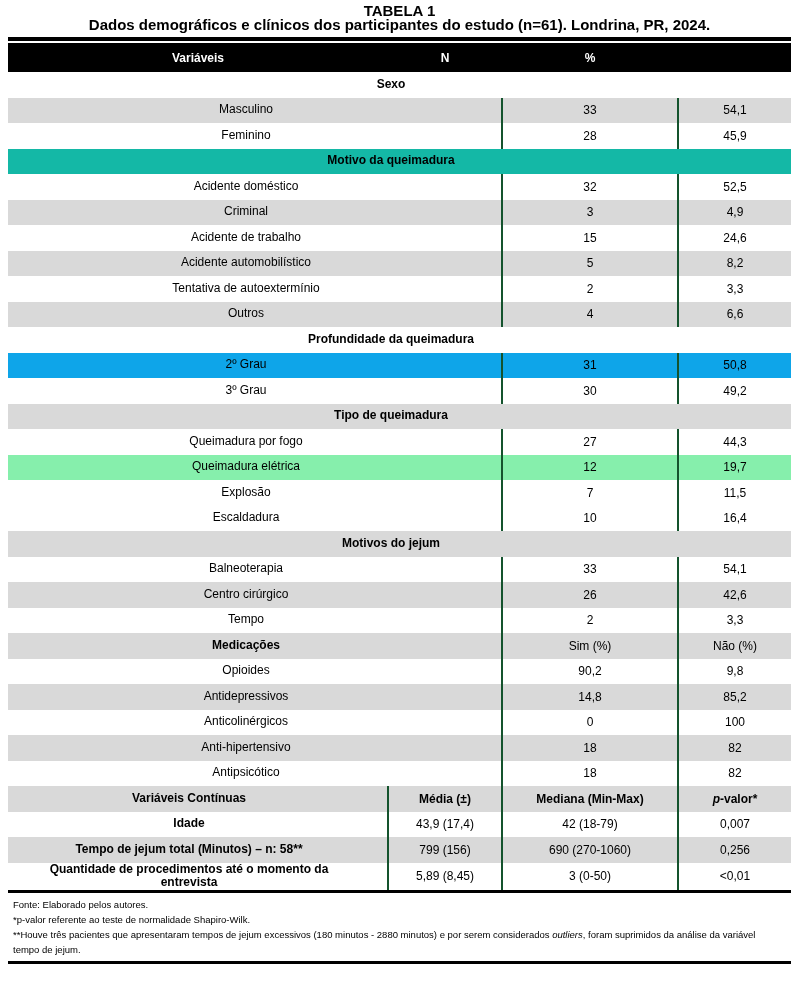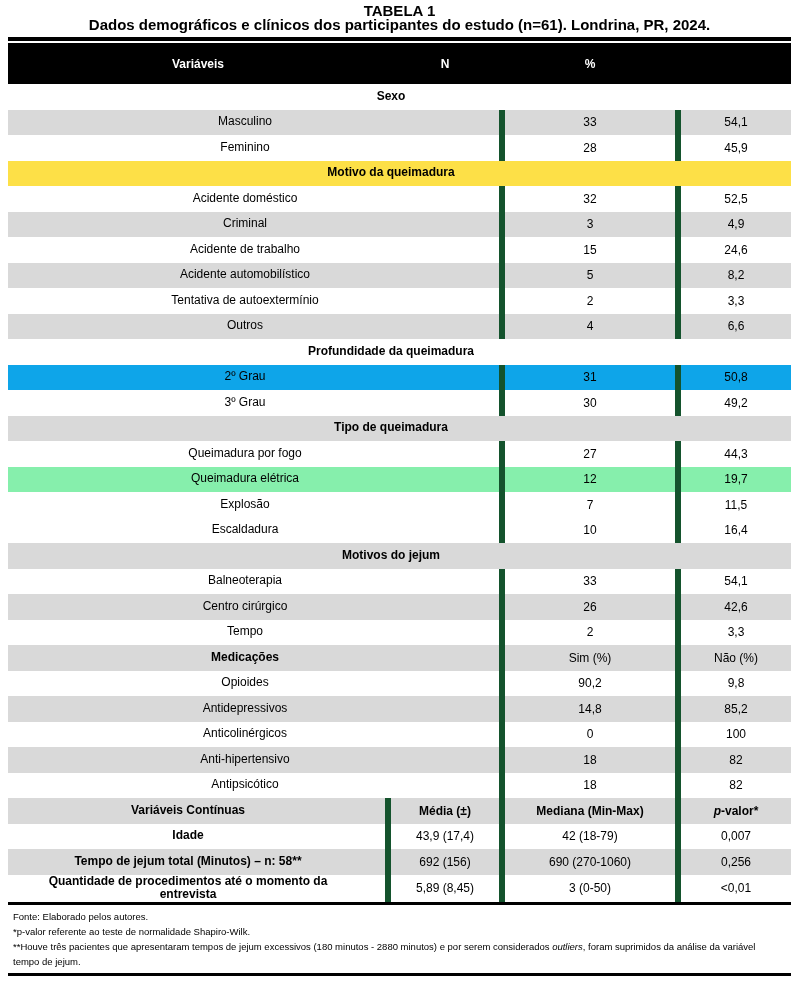--- a/index.html
+++ b/index.html
@@ -9,27 +9,27 @@
   }
   .page { padding-top:4px; }
   .title, .subtitle {
     text-align:center; font-weight:bold; font-size:15px; line-height:14px;
   }
   .tablewrap { margin:5px 8px 0 8px; }
   .rule-top { height:4px; background:#000; margin-bottom:2px; }
   table { border-collapse:collapse; table-layout:fixed; width:783px; }
   thead th {
     background:#000; color:#fff; font-size:12px; font-weight:bold;
-    height:41px; padding:0; text-align:center; border:0;
+    height:29px; padding:0; text-align:center; border:0;
   }
   tbody td {
     box-sizing:border-box; height:25.5px; font-size:12px;
     padding-top:0; padding-bottom:0; vertical-align:middle;
   }
-  tbody td + td { border-left:6px solid #14532d; }
+  tbody td + td { border-left:2px solid #14532d; }
   td.lbl { text-align:center; padding-left:13px; padding-right:30px; line-height:1.15; }
   td.val { text-align:center; }
   .bold { font-weight:bold; }
   .rule-bottom { height:2.5px; background:#000; }
   .footnotes { padding:4px 10px 0 5px; font-size:9.5px; line-height:15px; }
   .footnotes p { margin:0; }
   .rule-footer { height:3.5px; background:#000; margin-top:4px; }
 </style>
 </head>
 <body>
@@ -63,21 +63,21 @@
           <tr style="background: rgb(217, 217, 217);">
             <td class="lbl" colspan="2">Masculino</td>
             <td class="val">33</td>
             <td class="val">54,1</td>
           </tr>
           <tr>
             <td class="lbl" colspan="2">Feminino</td>
             <td class="val">28</td>
             <td class="val">45,9</td>
           </tr>
-          <tr style="background: #fde047;">
+          <tr style="background: #14b8a6;">
             <td class="lbl bold" colspan="4">Motivo da queimadura</td>
           </tr>
           <tr>
             <td class="lbl" colspan="2">Acidente doméstico</td>
             <td class="val">32</td>
             <td class="val">52,5</td>
           </tr>
           <tr style="background: rgb(217, 217, 217);">
             <td class="lbl" colspan="2">Criminal</td>
             <td class="val">3</td>
@@ -194,21 +194,21 @@
             <td class="val bold"><span style="font-style: italic;">p</span><span>-valor*</span></td>
           </tr>
           <tr>
             <td class="lbl bold">Idade</td>
             <td class="val">43,9 (17,4)</td>
             <td class="val">42 (18-79)</td>
             <td class="val">0,007</td>
           </tr>
           <tr style="background: rgb(217, 217, 217);">
             <td class="lbl bold">Tempo de jejum total (Minutos) – n: 58**</td>
-            <td class="val">692 (156)</td>
+            <td class="val">799 (156)</td>
             <td class="val">690 (270-1060)</td>
             <td class="val">0,256</td>
           </tr>
           <tr>
             <td class="lbl bold">Quantidade de procedimentos até o momento da entrevista</td>
             <td class="val">5,89 (8,45)</td>
             <td class="val">3 (0-50)</td>
             <td class="val">&lt;0,01</td>
           </tr>
         </tbody>

